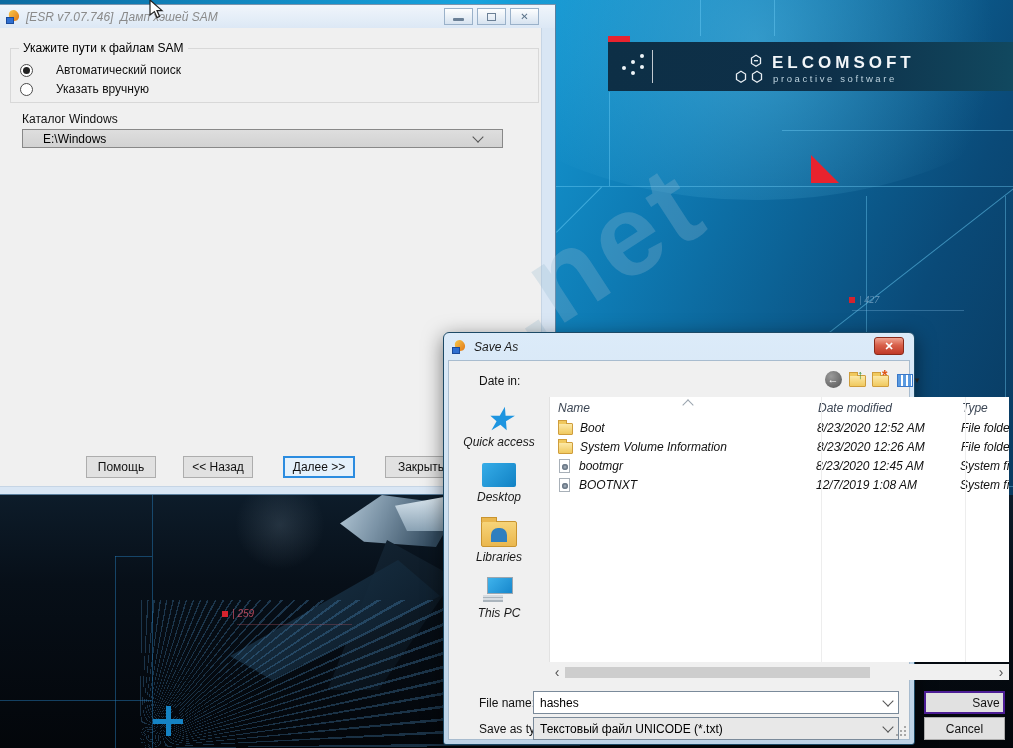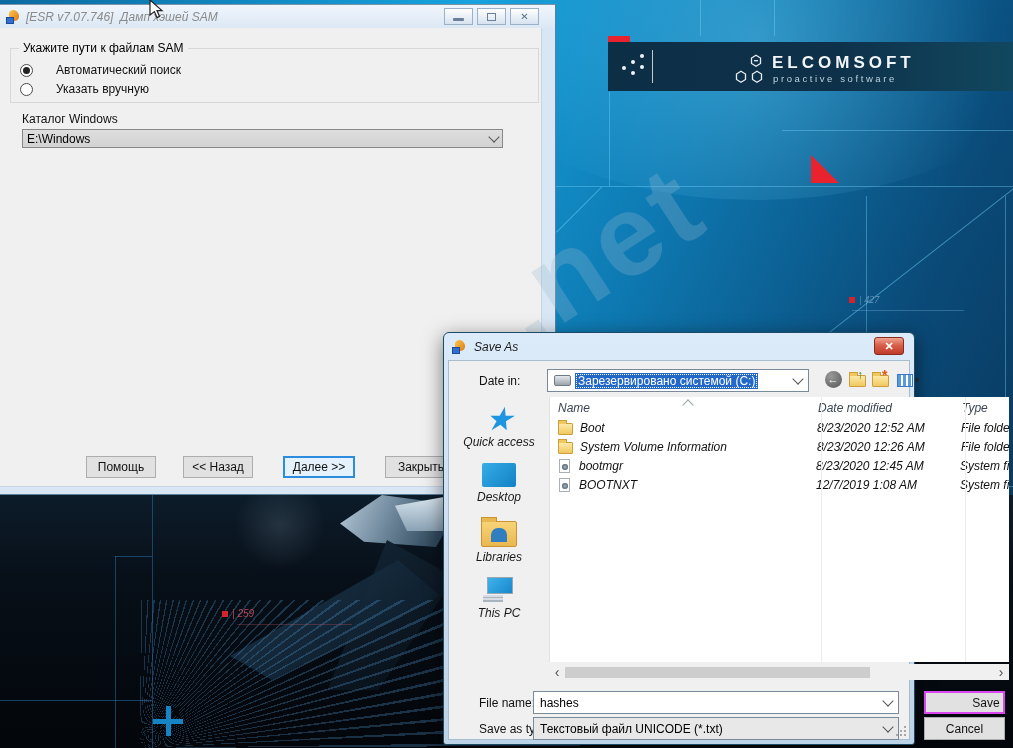--- a/index.html
+++ b/index.html
@@ -60,21 +60,21 @@
   .g-min{width:11px;height:3px;background:#6b8096;margin-top:6px;border-radius:1px;}
   .g-max{width:9px;height:8px;border:1.5px solid #6b8096;box-sizing:border-box;}
 
   .groupbox{position:absolute;left:10px;top:43px;width:527px;height:53px;border:1px solid #d8d8d8;}
   .gb-label{position:absolute;left:8px;top:-8px;background:#f0f0f0;padding:0 4px;}
   .radio-row{position:absolute;display:flex;align-items:center;gap:23px;}
   .radio{width:13px;height:13px;border:1px solid #4a4a4a;border-radius:50%;background:#fff;position:relative;box-sizing:border-box;flex:none;}
   .radio.on::after{content:"";position:absolute;left:2px;top:2px;width:7px;height:7px;border-radius:50%;background:#222;}
   .lbl{color:#111;}
   .combo-gray{position:absolute;background:linear-gradient(#dedede,#d2d2d2);border:1px solid #888;
-    display:flex;align-items:center;padding:0 4px;box-sizing:border-box;}
+    display:flex;align-items:center;padding:0 20px;box-sizing:border-box;}
   .chev{width:7px;height:7px;border-right:1.6px solid #555;border-bottom:1.6px solid #555;
     transform:rotate(45deg);margin-left:auto;margin-top:-3px;flex:none;}
   .btn{position:absolute;height:22px;background:#e1e1e1;border:1px solid #adadad;
     display:flex;align-items:center;justify-content:center;box-sizing:border-box;color:#111;}
   .btn.focus{border:2px solid #2b8ce0;background:#e5f1fb;}
 
   
   .sd{position:absolute;left:443px;top:332px;width:472px;height:413px;z-index:5;
     background:linear-gradient(#dcebf9,#bcd2e6);border:1px solid #1d4a66;border-radius:6px 6px 3px 3px;
     box-shadow:0 5px 20px rgba(0,0,0,.5);box-sizing:border-box;}
@@ -133,21 +133,21 @@
   .ic-lib::after{content:"";position:absolute;left:9px;top:6px;width:16px;height:14px;background:#2f7fc0;border-radius:7px 7px 0 0;}
   .ic-pc{width:32px;height:26px;position:relative;}
   .ic-pc::before{content:"";position:absolute;left:4px;top:0;width:26px;height:17px;background:linear-gradient(135deg,#3fb3ec,#1787cc);border:1px solid #9aa6b0;box-sizing:border-box;}
   .ic-pc::after{content:"";position:absolute;left:0;top:18px;width:20px;height:7px;
     background:repeating-linear-gradient(#d7dde2 0 2px,#aab4bc 2px 3.5px);}
 
   .hscroll{position:absolute;height:16px;background:#f0f0f0;display:flex;align-items:center;}
   .sarrow{width:16px;text-align:center;color:#505050;font-size:14px;line-height:14px;}
   .sthumb{position:absolute;top:3px;height:11px;background:#cdcdcd;}
   .btn2{position:absolute;height:23px;background:#e1e1e1;border:1px solid #adadad;display:flex;align-items:center;justify-content:center;box-sizing:border-box;color:#111;}
-  .btn2.default{border:2px solid #d946ef;padding-left:43px;}
+  .btn2.default{border:2px solid #4c1d95;padding-left:43px;}
   .grip{position:absolute;right:3px;bottom:3px;width:10px;height:10px;}
   .grip::after{content:"";position:absolute;left:0;top:0;width:2px;height:2px;background:transparent;
     box-shadow:8px 0 #a8a8a8,4px 4px #a8a8a8,8px 4px #a8a8a8,0 8px #a8a8a8,4px 8px #a8a8a8,8px 8px #a8a8a8;}
 
   .cursor{position:absolute;left:149px;top:0;z-index:9;}
   .hex-logo{position:absolute;left:727px;top:52px;}
 </style>
 </head>
 <body>
 
@@ -267,25 +267,20 @@
       <span class="app-icon"></span>
       <span class="ttl">Save As</span>
     </div>
     <div class="sd-close">
         <span>✕</span>
       </div>
 
     <div class="sd-body">
 
       <div class="sd-lbl" style="left:30px;top:13px;">Date in:</div>
-      <div class="combo-white" style="left:98px;top:8px;width:262px;height:23px;">
-        <span class="drive-ic"></span>
-        <span class="sel">Зарезервировано системой (C:)</span>
-        <span class="chev"></span>
-      </div>
       <div class="tb-btn" style="left:374px;top:9px;">
         <span class="ic-back">
             <span>←</span>
           </span>
       </div>
       <div class="tb-btn" style="left:398px;top:11px;">
         <span class="ic-folder"></span>
         <span class="ov" style="left:10px;top:-4px;color:#2d8a2d;font-size:12px;">↑</span>
       </div>
       <div class="tb-btn" style="left:421px;top:11px;">

